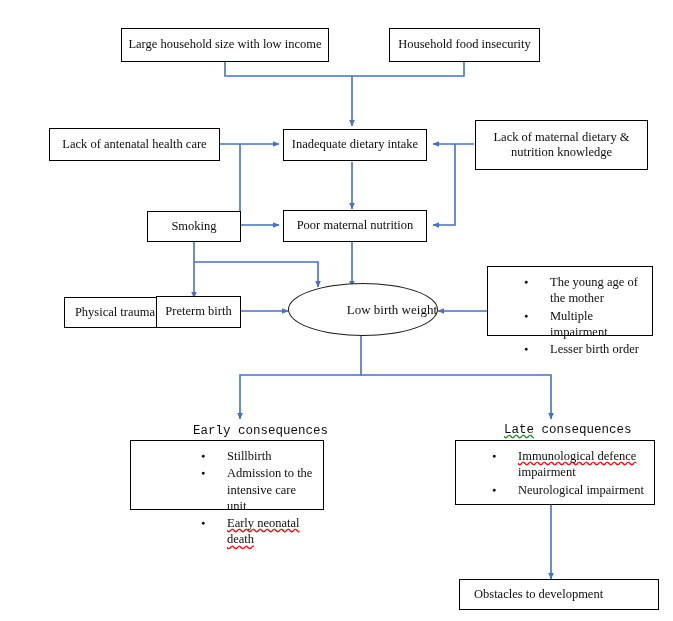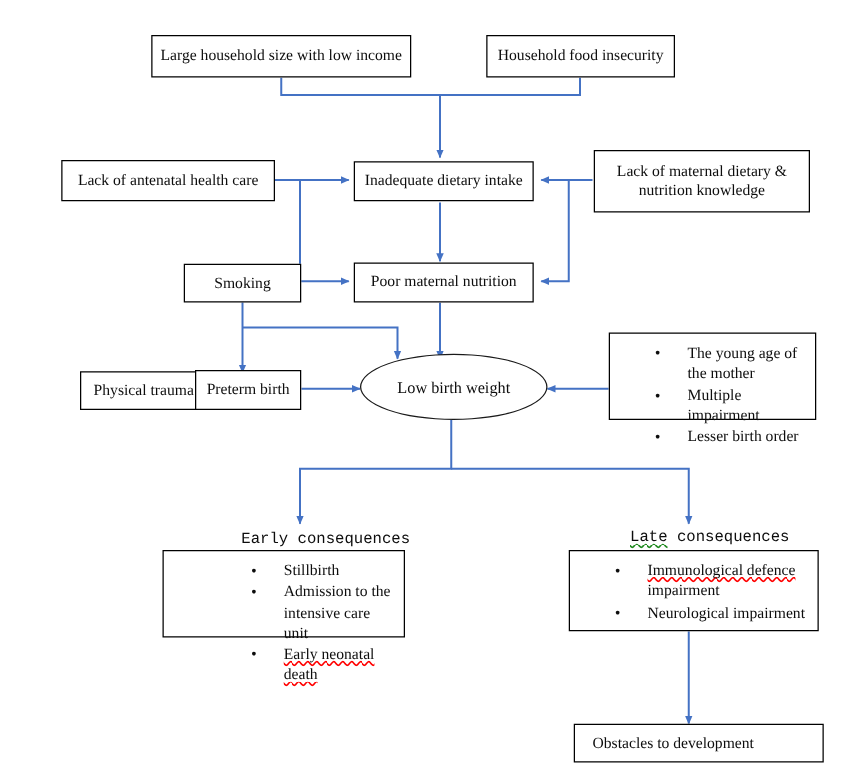--- a/index.html
+++ b/index.html
@@ -46,21 +46,21 @@
     font-family: Liberation Serif, serif;
   }
   .ellipse {
     position: absolute;
     box-sizing: border-box;
     border: 1.4px solid #1a1a1a;
     border-radius: 50%;
     background: #ffffff;
     display: flex;
     align-items: center;
-    justify-content: center;
+    justify-content: flex-end;
     font-size: 13px;
     z-index: 2;
   }
   .bullets {
     position: absolute;
     box-sizing: border-box;
     border: 1px solid #000000;
     background: #ffffff;
     z-index: 2;
     padding: 7px 6px 7px 10px;

